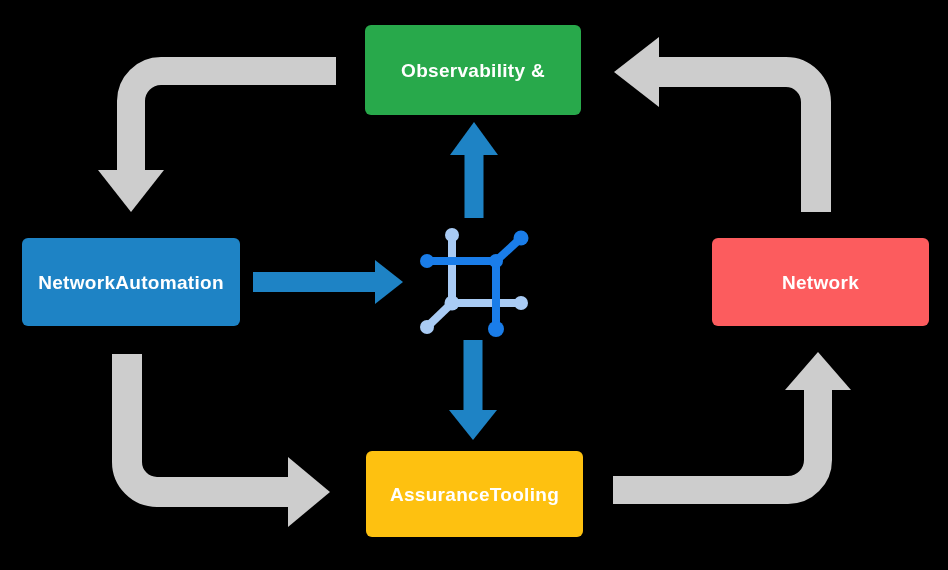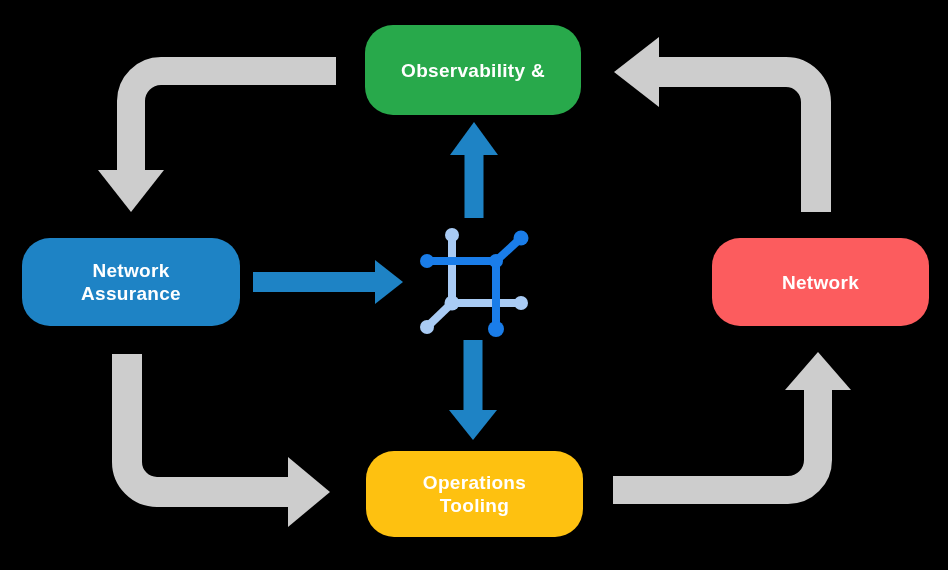--- a/index.html
+++ b/index.html
@@ -18,23 +18,23 @@
   .overlay {
     position: absolute;
     left: 0;
     top: 0;
     width: 948px;
     height: 570px;
     display: block;
   }
   .node {
     position: absolute;
-    border-radius: 28px;
+    border-radius: 6px;
     display: flex;
-    flex-direction: column;
+    flex-direction: row;
     align-items: center;
     justify-content: center;
     text-align: center;
   }
   .node .line {
     color: #ffffff;
     font-size: 19px;
     line-height: 23px;
     font-weight: 600;
     letter-spacing: 0.3px;
@@ -114,25 +114,25 @@
       <circle cx="84" cy="40" r="7" fill="#1a7de9"></circle>
     </g>
   </svg>
 
   <div class="node node-observability" style="background-color: rgb(40, 169, 75);">
     <div class="line">Observability &amp;</div>
   </div>
 
   <div class="node node-operations" style="background-color: rgb(30, 131, 197);">
     <div class="line">Network</div>
-    <div class="line">Assurance</div>
+    <div class="line">Automation</div>
   </div>
 
   <div class="node node-infrastructure" style="background-color: rgb(252, 92, 94);">
     <div class="line">Network</div>
   </div>
 
   <div class="node node-automation" style="background-color: rgb(254, 193, 16);">
-    <div class="line">Operations</div>
+    <div class="line">Assurance</div>
     <div class="line">Tooling</div>
   </div>
 
 </div>
 
 </body></html>

